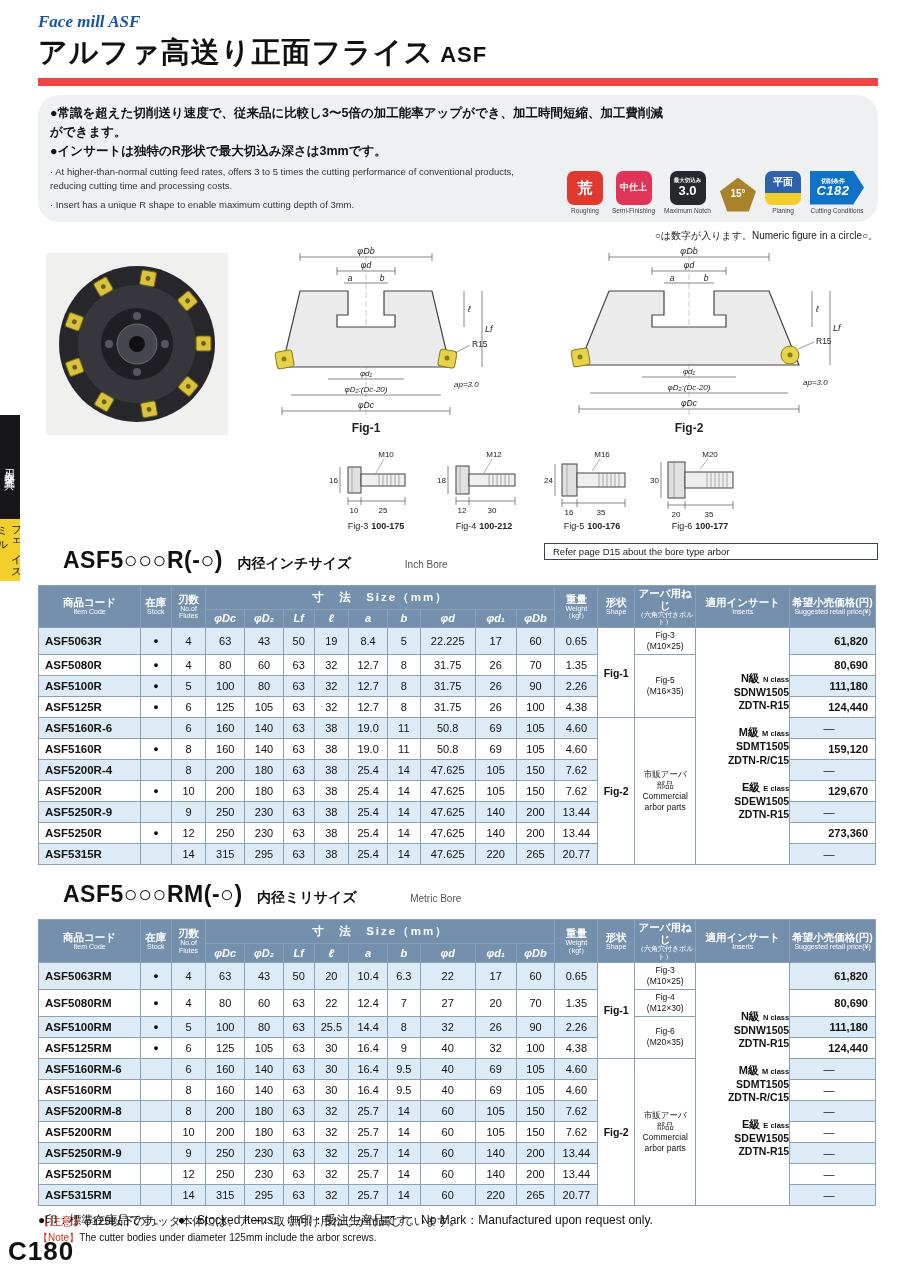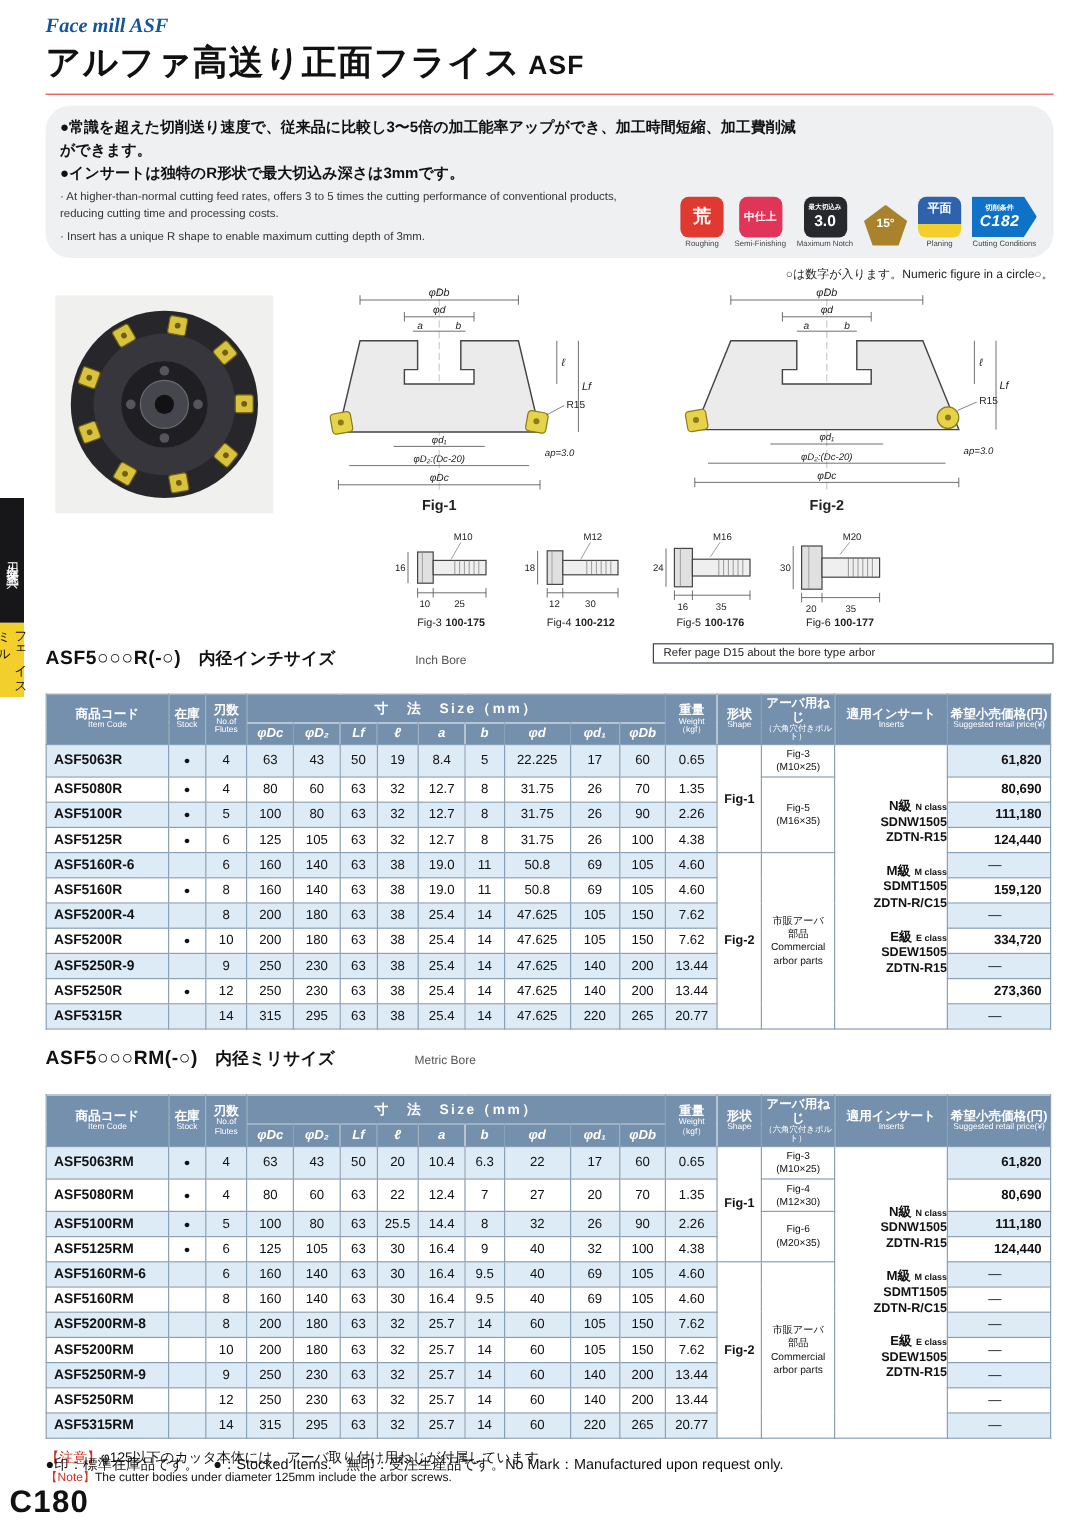--- a/index.html
+++ b/index.html
@@ -14,21 +14,21 @@
   .content { margin:12px 22px 0 38px; position:relative; }
 
   
   .eyebrow {
     font-family:"Liberation Serif","DejaVu Serif",serif;
     font-style:italic; font-weight:bold;
     color:#16549c; font-size:17px;
   }
   .main-title {
     font-size:29px; font-weight:bold; letter-spacing:1px;
-    border-bottom:1px solid #ef4444; padding-bottom:5px; margin-top:1px;
+    border-bottom:8px solid #ef4444; padding-bottom:5px; margin-top:1px;
   }
   .main-title .suffix { font-size:22px; margin-left:6px; }
 
   
   .features {
     background:#eef0f2; margin-top:9px; padding:9px 12px 10px;
     position:relative; min-height:112px;border-radius:21px;
   }
   .feat-jp { font-size:12.5px; font-weight:bold; line-height:1.5; max-width:620px; }
   .feat-en { font-size:9.5px; color:#333; margin-top:5px; max-width:500px; line-height:1.45; }
@@ -66,23 +66,23 @@
   .circle-note { text-align:right; font-size:10px; margin:7px 0 2px; color:#222; }
   .figures { position:relative; height:294px; }
   .photo { position:absolute; left:8px; top:8px; }
   .fig1 { position:absolute; left:198px; top:0; }
   .fig2 { position:absolute; left:486px; top:0; }
   .bolts { position:absolute; left:288px; top:200px; display:flex; gap:8px; }
   svg text { font-family:"Liberation Sans","DejaVu Sans",sans-serif; fill:#222; }
 
   
   .sec-head { position:relative; height:38px; margin-top:8px; }
-  .sec-head .model { font-size:16px; font-weight:bold; letter-spacing:.5px; }
+  .sec-head .model { font-size:23px; font-weight:bold; letter-spacing:.5px;margin-left:25px; }
   .sec-head .size-jp { font-size:14px; font-weight:bold; margin-left:10px; }
-  .sec-head .size-en { font-size:10px; color:#555; margin-left:18px;padding-left:44px; }
+  .sec-head .size-en { font-size:10px; color:#555; margin-left:5px;padding-left:44px; }
   .arbor-note { position:absolute; right:0; top:-4px; width:334px; border:1px solid #3b4550; background:#fff; }
   .an-jp { background:#3b4550; color:#fff; font-size:11.5px; font-weight:bold; padding:3px 8px; }
   .an-en { font-size:9.5px; color:#222; padding:2px 8px; }
 
   
   .spec-table { border-collapse:collapse; width:838px; table-layout:fixed; }
   .spec-table th, .spec-table td { border:1px solid #8aa0b4; overflow:hidden; }
   .spec-table thead th { background:#7590ad; color:#fff; padding:1px; vertical-align:middle; }
   .th-jp { font-size:10.5px; font-weight:bold; line-height:1.15; }
   .th-en { font-size:7px; font-weight:normal; line-height:1.1; }
@@ -630,21 +630,21 @@
           <td class="c-num">200</td>
           <td class="c-num">180</td>
           <td class="c-num">63</td>
           <td class="c-num">38</td>
           <td class="c-num">25.4</td>
           <td class="c-num">14</td>
           <td class="c-num">47.625</td>
           <td class="c-num">105</td>
           <td class="c-num">150</td>
           <td class="c-num">7.62</td>
-          <td class="c-price">334,720</td>
+          <td class="c-price">129,670</td>
         </tr>
         <tr class="r-odd">
           <td class="c-code">ASF5250R-9</td>
           <td class="c-stock"></td>
           <td class="c-num">9</td>
           <td class="c-num">250</td>
           <td class="c-num">230</td>
           <td class="c-num">63</td>
           <td class="c-num">38</td>
           <td class="c-num">25.4</td>

